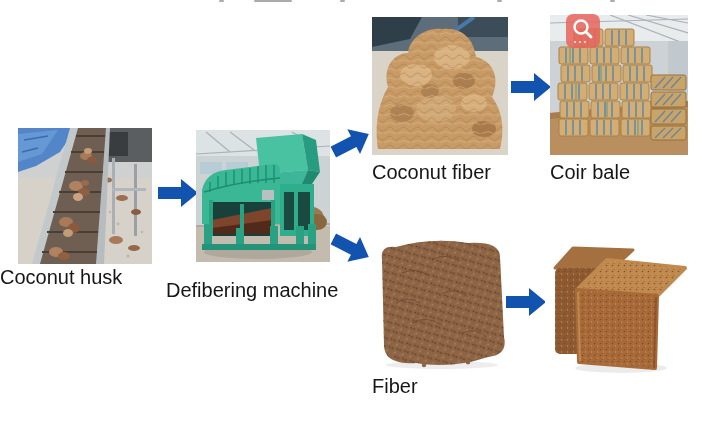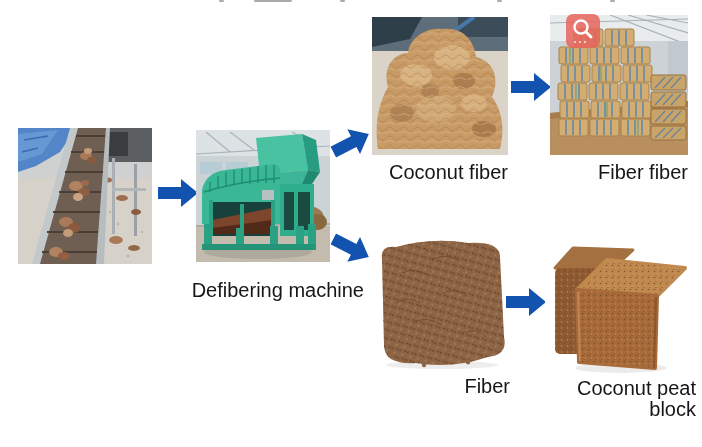--- a/index.html
+++ b/index.html
@@ -1,20 +1,20 @@
 <!DOCTYPE html>
 <html><head>
 <meta charset="utf-8">
 <style>
   html,body{margin:0;padding:0;background:#ffffff;}
   .stage{position:relative;width:702px;height:447px;background:#ffffff;overflow:hidden;
          font-family:"Liberation Sans",sans-serif;}
   .node{position:absolute;margin:0;padding:0;}
   .node svg{display:block;width:100%;height:100%;}
-  .label{position:absolute;font-size:20px;line-height:21px;color:#161616;text-align:right;
+  .label{position:absolute;font-size:20px;line-height:21px;color:#161616;text-align:left;
          white-space:nowrap;}
   .label.wrap{white-space:normal;}
   .arrow{position:absolute;width:40px;height:30px;}
   .arrow svg{display:block;width:100%;height:100%;}
   .arrow.up{transform:rotate(-27deg);}
   .arrow.down{transform:rotate(27deg);}
   .zoom-badge{position:absolute;left:566px;top:14px;width:34px;height:34px;cursor:pointer;}
   .zoom-badge svg{display:block;width:100%;height:100%;}
   .cropped-title span{position:absolute;top:0;height:2px;background:#8f8f8f;opacity:.75;
          border-radius:1px;}
@@ -83,20 +83,21 @@
         <ellipse cx="60" cy="69" rx="5" ry="4" fill="#caa381"></ellipse>
         <ellipse cx="67" cy="55" rx="4" ry="3" fill="#9a6a4a"></ellipse>
         <ellipse cx="48" cy="94" rx="7" ry="5" fill="#a87a58"></ellipse>
         <ellipse cx="56" cy="100" rx="6" ry="5" fill="#8a5a3e"></ellipse>
         <ellipse cx="50" cy="105" rx="5" ry="4" fill="#c39b78"></ellipse>
         <ellipse cx="38" cy="124" rx="7" ry="5" fill="#b08260"></ellipse>
         <ellipse cx="46" cy="128" rx="6" ry="4" fill="#925f40"></ellipse>
       </g>
     </svg>
   </figure>
+  <div class="label" style="left:0px;top:267px;width:170px">Coconut husk</div>
 
   <div class="arrow" style="left:158px;top:178px">
     <svg viewBox="0 0 40 30">
         <polygon points="0,9 23,9 23,1 40,15 23,29 23,21 0,21" fill="#1353b0"></polygon>
       </svg>
   </div>
 
   <figure class="node" style="left:196px;top:130px;width:134px;height:132px">
     <svg viewBox="0 0 134 132">
       <rect width="134" height="132" fill="#ccd3d5"></rect>
@@ -274,21 +275,21 @@
       <rect width="34" height="34" rx="7" opacity="0.85" fill="#e8645c"></rect>
       <circle cx="15" cy="13" r="6.5" fill="none" stroke-width="2.4" stroke="#ffffff"></circle>
       <line x1="20" y1="18" x2="25" y2="23" stroke-width="2.8" stroke-linecap="round" stroke="#ffffff"></line>
       <g opacity="0.8" fill="#ffffff">
         <circle cx="9" cy="28" r="1.1"></circle>
           <circle cx="14" cy="28" r="1.1"></circle>
           <circle cx="19" cy="28" r="1.1"></circle>
       </g>
     </svg>
   </div>
-  <div class="label" style="left:550px;top:162px;width:138px">Fiber fiber</div>
+  <div class="label" style="left:550px;top:162px;width:138px">Coir bale</div>
 
   <figure class="node" style="left:372px;top:233px;width:138px;height:138px">
     <svg viewBox="0 0 138 138">
       <defs>
         <pattern id="coirTx" width="8" height="8" patternUnits="userSpaceOnUse" patternTransform="rotate(15)">
           <circle cx="1.5" cy="2" r="1" fill="#66452c"></circle>
           <circle cx="5" cy="5.5" r="1.1" fill="#a77f55"></circle>
           <circle cx="6.5" cy="1.5" r="0.8" fill="#54381f"></circle>
           <circle cx="3" cy="7" r="0.7" fill="#9c7248"></circle>
         </pattern>
@@ -340,15 +341,14 @@
 
       <ellipse cx="76" cy="134" rx="46" ry="5" fill="#000000" opacity="0.08"></ellipse>
       <polygon points="32,56 62,26 140,34 112,62" fill="#c0894e" stroke="#c0894e" stroke-width="4" stroke-linejoin="round"></polygon>
       <polygon points="32,56 62,26 140,34 112,62" fill="url(#peatTx)"></polygon>
       <polygon points="32,56 112,62 110,134 34,128" fill="#a76a38" stroke="#a76a38" stroke-width="4" stroke-linejoin="round"></polygon>
       <polygon points="32,56 112,62 110,134 34,128" fill="url(#peatTx)"></polygon>
       <line x1="33" y1="58" x2="35" y2="127" stroke="#c89457" stroke-width="2" opacity="0.7"></line>
       <line x1="111" y1="63" x2="109" y2="133" stroke="#7e4c26" stroke-width="2" opacity="0.6"></line>
     </svg>
   </figure>
-  <div class="label wrap" style="left:538px;top:378px;width:158px">Coconut peat block</div>
 
 </div>
 
 </body></html>

